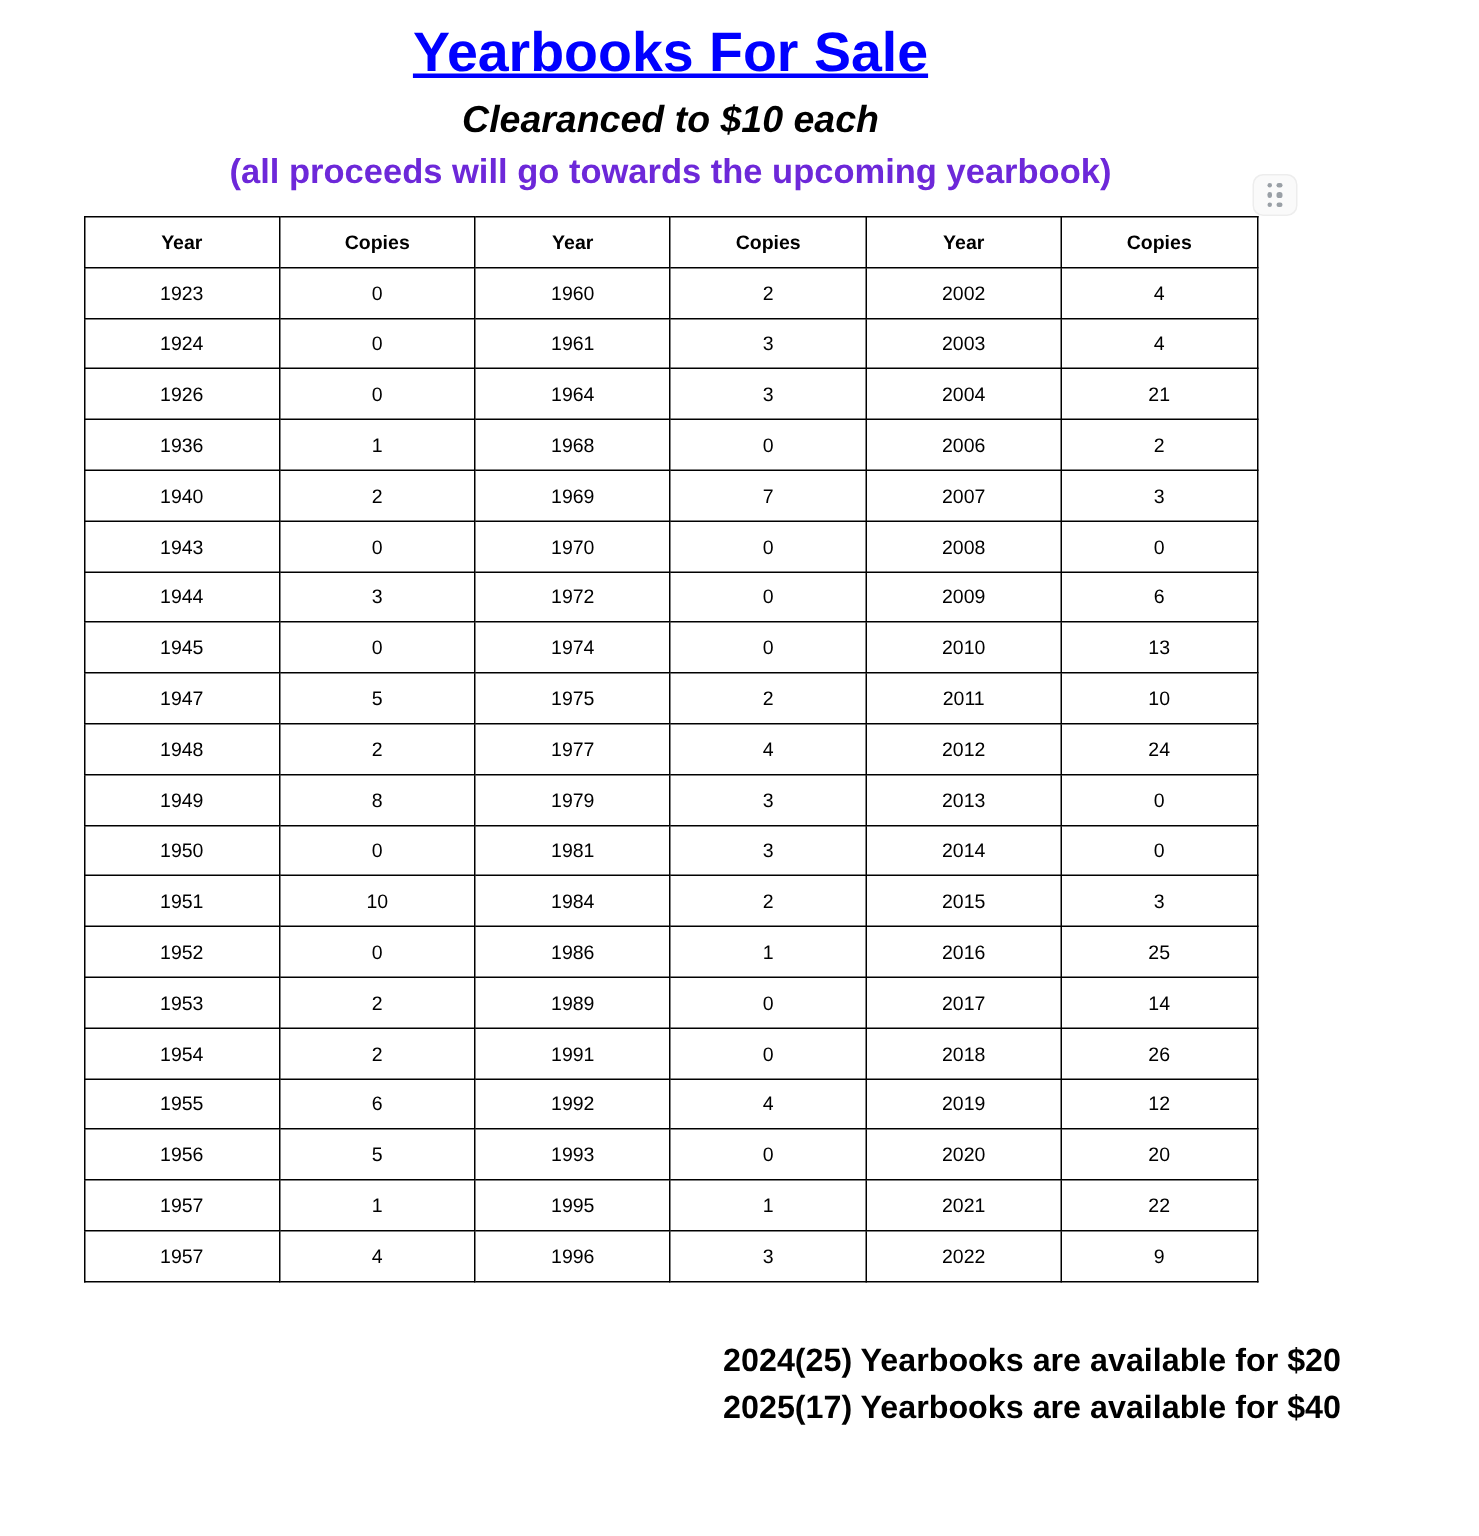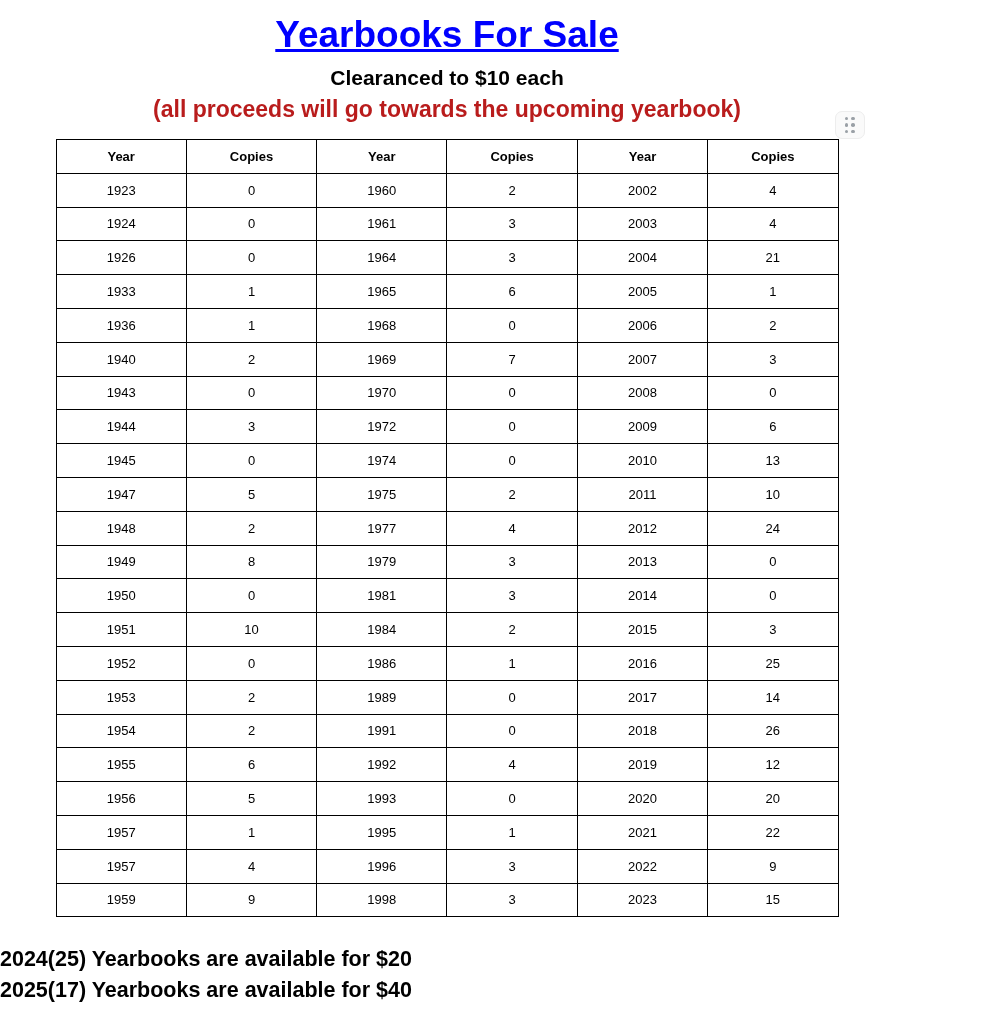--- a/index.html
+++ b/index.html
@@ -22,30 +22,31 @@
     font-weight: bold;
   }
   .title-line a {
     color: #0000ff;
     text-decoration: underline;
     cursor: pointer;
   }
   .subtitle {
     text-align: center;
     margin: 10px 0 0 0;
-    font-size: 21px;
+    font-size: 25px;
     font-weight: bold;
     color: #000000;
+    font-style: italic;
   }
   .note {
     text-align: center;
     margin: 6px 0 5px 0;
     font-size: 23px;
     font-weight: bold;
-    color: #b91c1c;
+    color: #6d28d9;
   }
   .table-wrap {
     position: relative;
     width: 783px;
     margin: 16px auto;
   }
   table.yearbook {
     border-collapse: collapse;
     table-layout: fixed;
     width: 783px;
@@ -83,22 +84,22 @@
     grid-template-rows: repeat(3, 3.5px);
     gap: 3px;
   }
   .drag-handle .dots i {
     width: 3.5px;
     height: 3.5px;
     border-radius: 50%;
     background: #9aa0a6;
   }
   .footer {
-    text-align: left;
-    margin-top: 27px;
+    text-align: right;
+    margin-top: 37px;
     font-weight: bold;
     font-size: 21.5px;
     line-height: 31px;
   }
   .footer p { margin: 0; }
 </style>
 </head>
 <body>
 
 <div class="page">
@@ -140,28 +141,20 @@
           </tr>
           <tr>
             <td>1926</td>
             <td>0</td>
             <td>1964</td>
             <td>3</td>
             <td>2004</td>
             <td>21</td>
           </tr>
           <tr>
-            <td>1933</td>
-            <td>1</td>
-            <td>1965</td>
-            <td>6</td>
-            <td>2005</td>
-            <td>1</td>
-          </tr>
-          <tr>
             <td>1936</td>
             <td>1</td>
             <td>1968</td>
             <td>0</td>
             <td>2006</td>
             <td>2</td>
           </tr>
           <tr>
             <td>1940</td>
             <td>2</td>
@@ -283,28 +276,20 @@
             <td>22</td>
           </tr>
           <tr>
             <td>1957</td>
             <td>4</td>
             <td>1996</td>
             <td>3</td>
             <td>2022</td>
             <td>9</td>
           </tr>
-          <tr>
-            <td>1959</td>
-            <td>9</td>
-            <td>1998</td>
-            <td>3</td>
-            <td>2023</td>
-            <td>15</td>
-          </tr>
         </tbody>
     </table>
 
     <button class="drag-handle" type="button">
       <span class="dots">
         <i></i>
           <i></i>
           <i></i>
           <i></i>
           <i></i>

